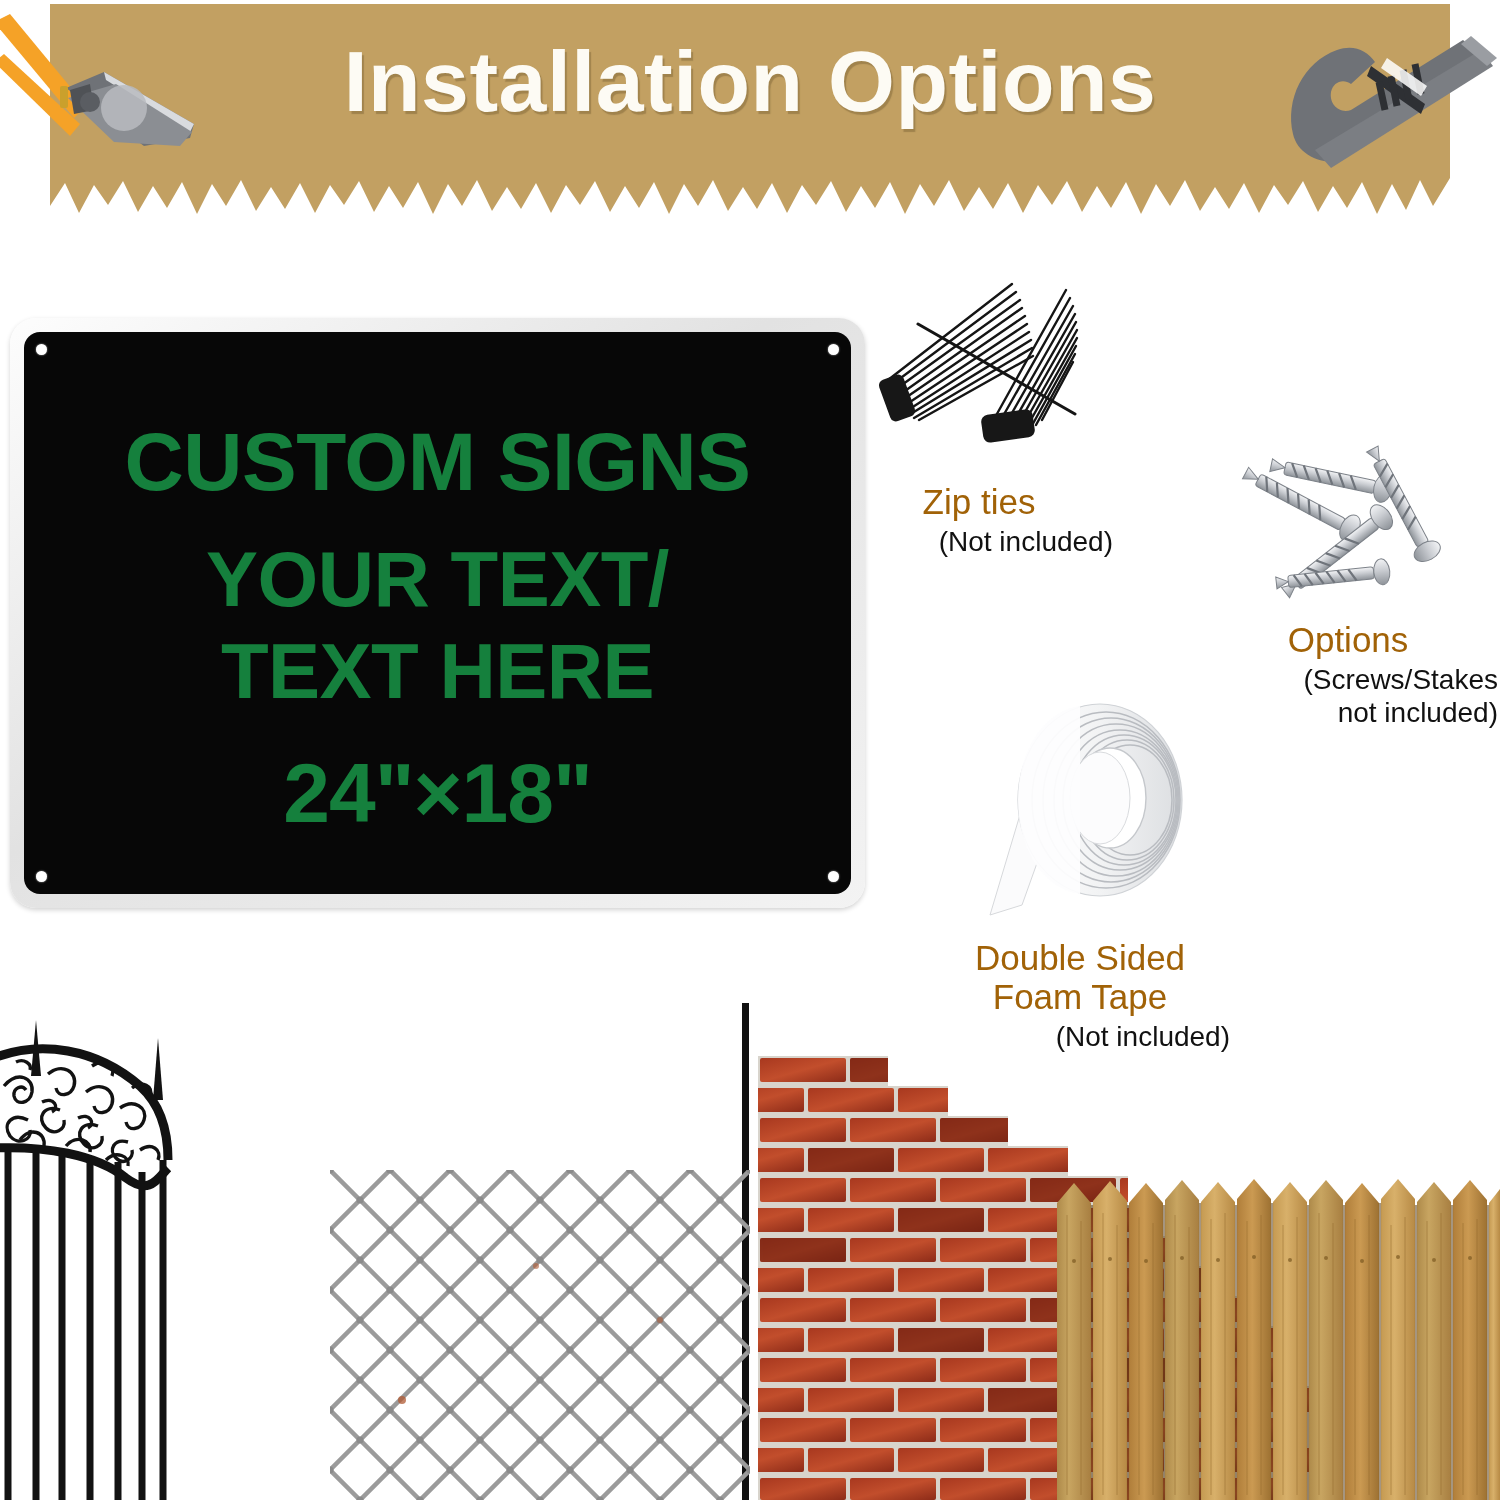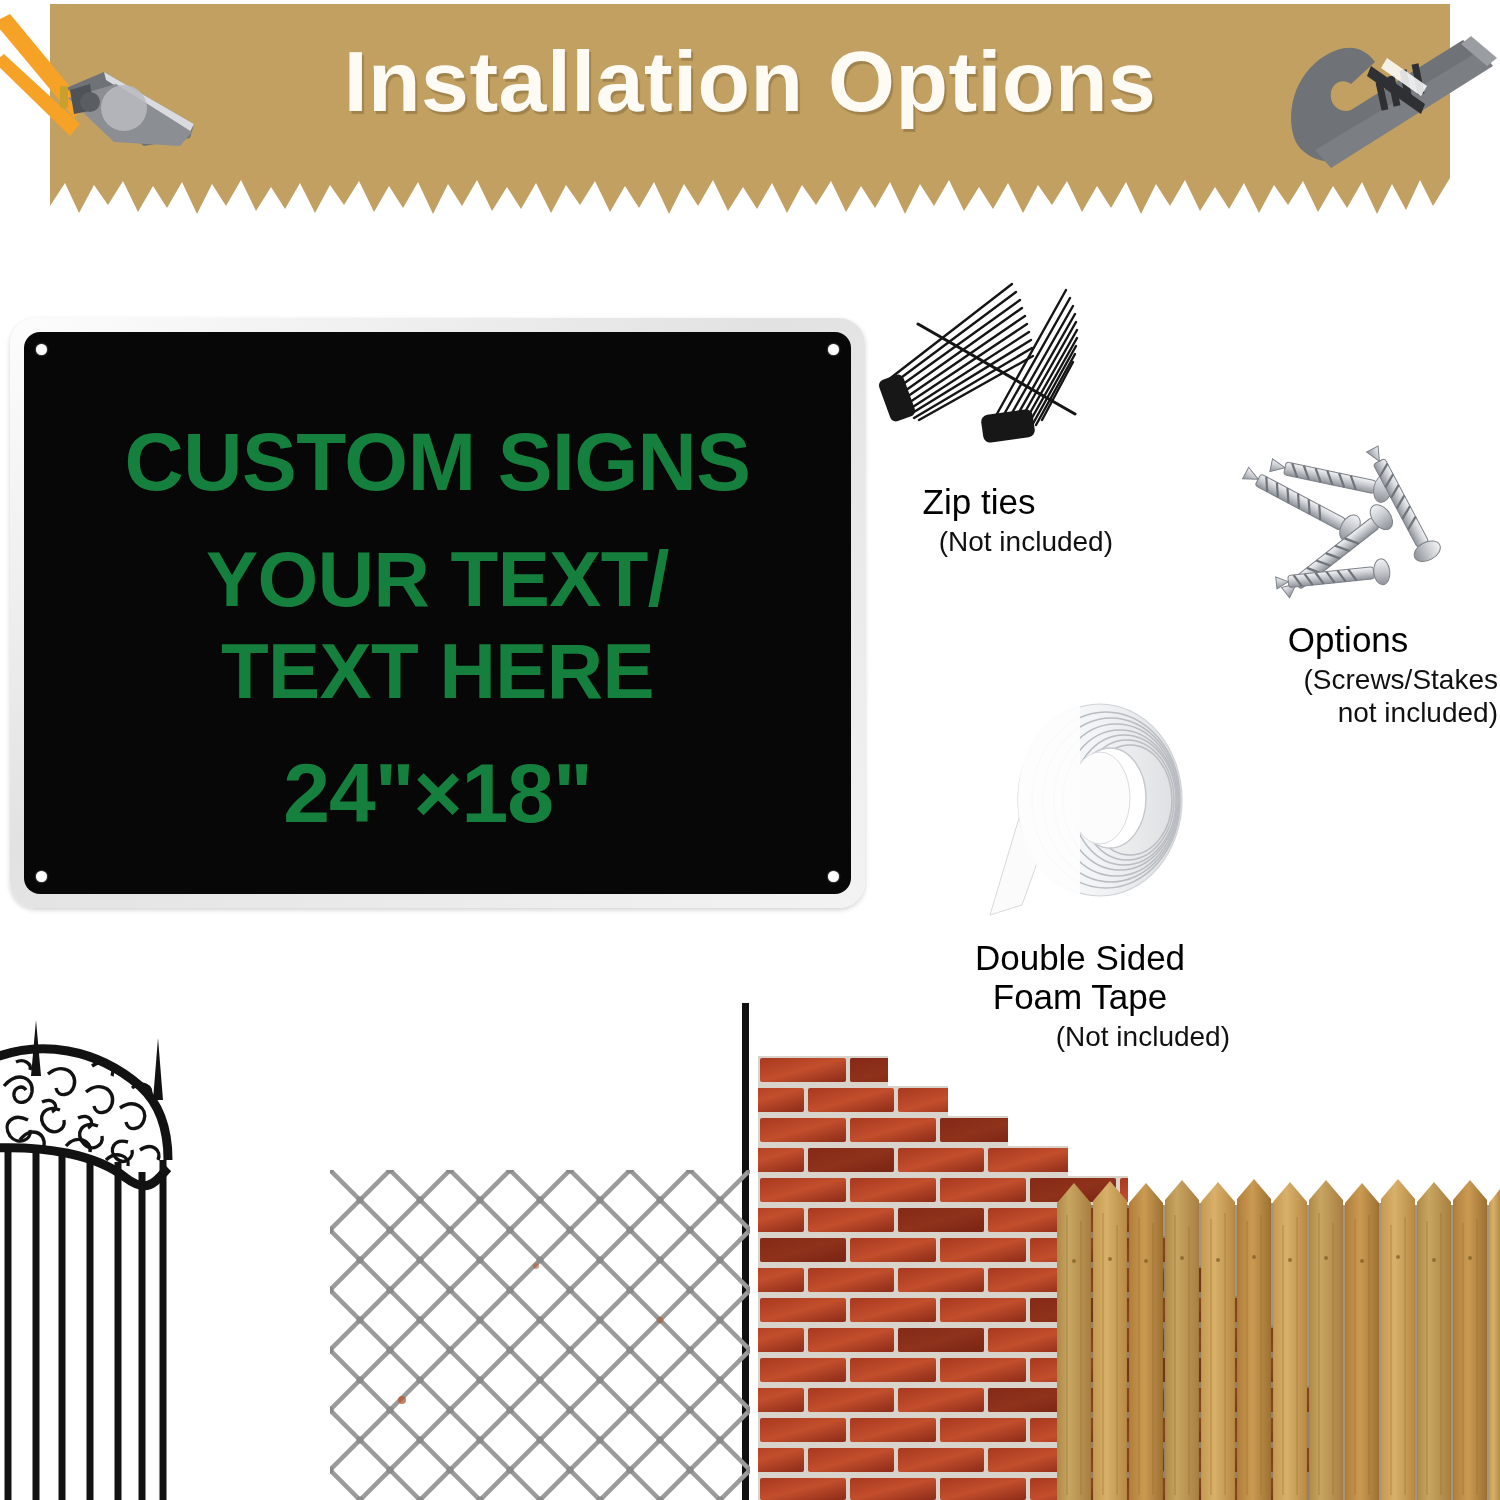--- a/index.html
+++ b/index.html
@@ -66,21 +66,21 @@
     font-size:78px; font-weight:bold; letter-spacing:-0.5px; line-height:1.16;
     margin-top:30px; white-space:nowrap;
   }
   .line-size {
     font-size:84px; font-weight:bold; letter-spacing:-1px; line-height:1;
     margin-top:34px; white-space:nowrap;
   }
 
   
   .acc-title {
-    color:#000000; font-size:35px; text-align:center; line-height:1.12;
+    color:#a16207; font-size:35px; text-align:center; line-height:1.12;
     white-space:pre-line;
   }
   .acc-note {
     color:#111111; font-size:28px; text-align:right; line-height:1.18;
     white-space:pre-line; margin-top:4px;
   }
   #zip-art    { position:absolute; left:870px;  top:262px; width:220px; height:215px; }
   #zip-label  { position:absolute; left:845px;  top:482px; width:268px; }
   #screw-art  { position:absolute; left:1222px; top:438px; width:240px; height:175px; }
   #screw-label{ position:absolute; left:1198px; top:620px; width:300px; }

